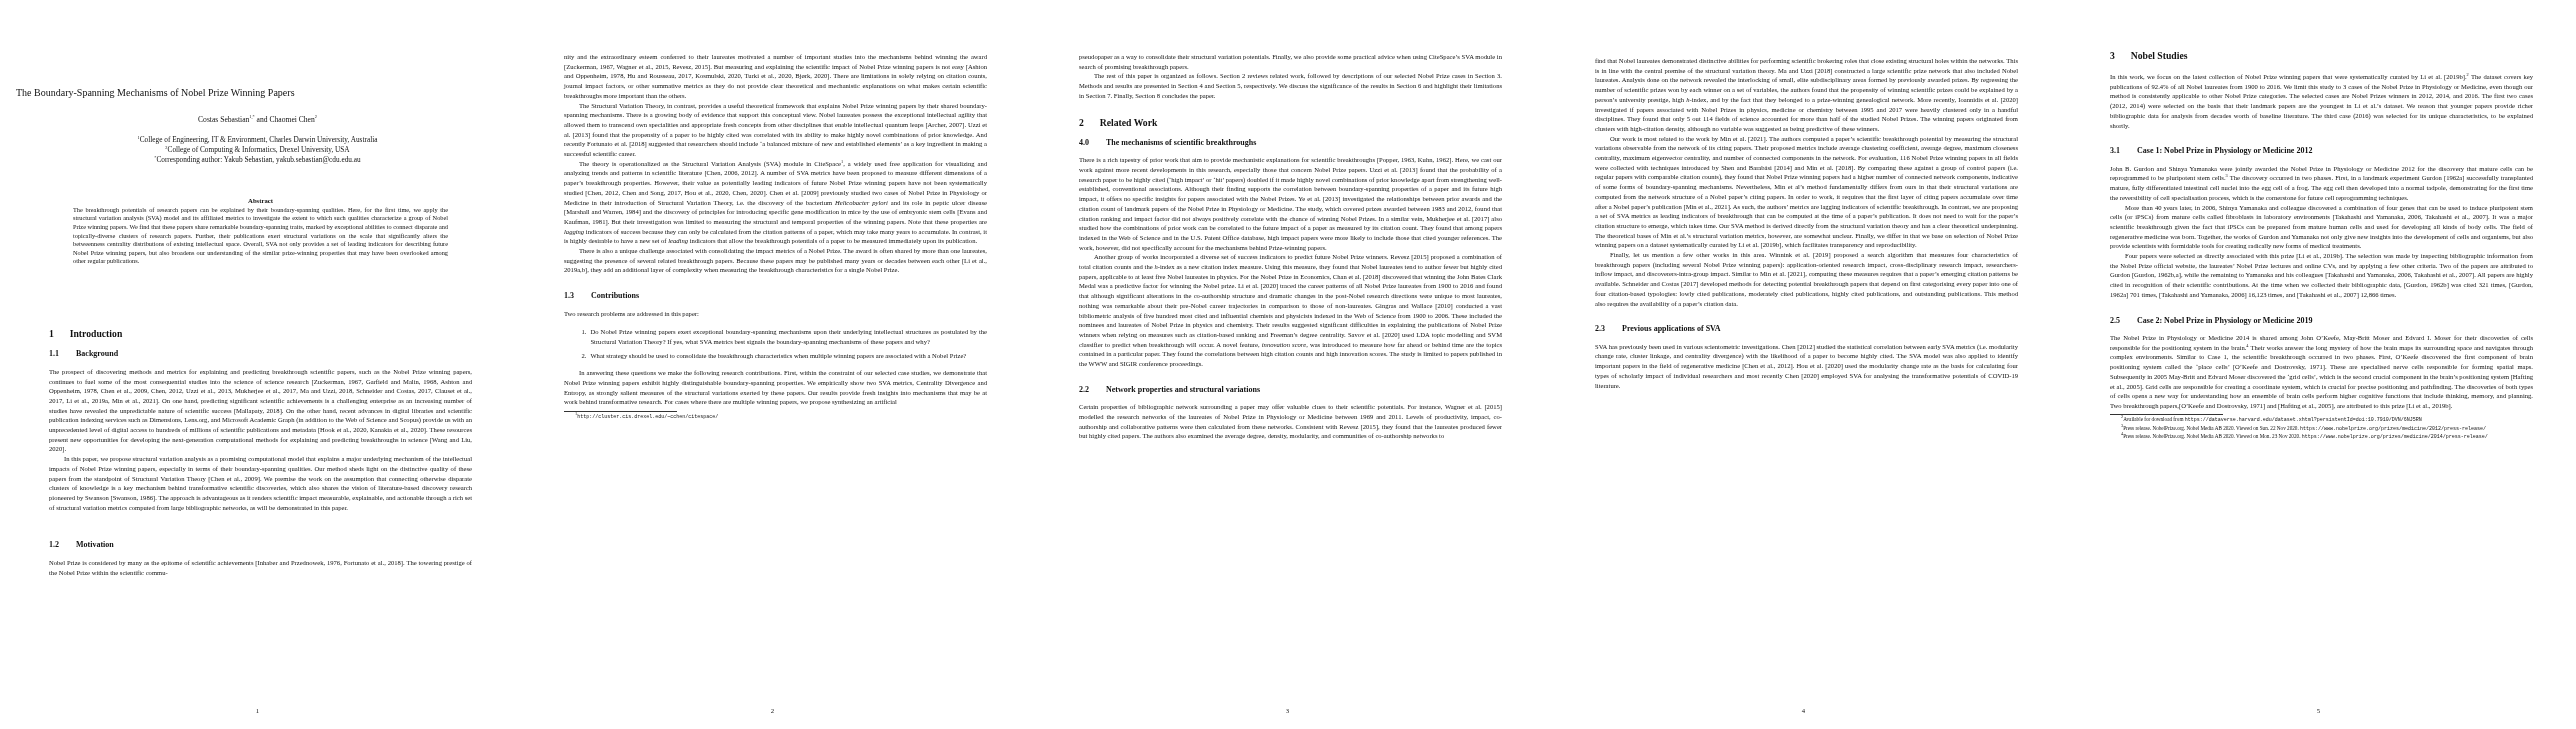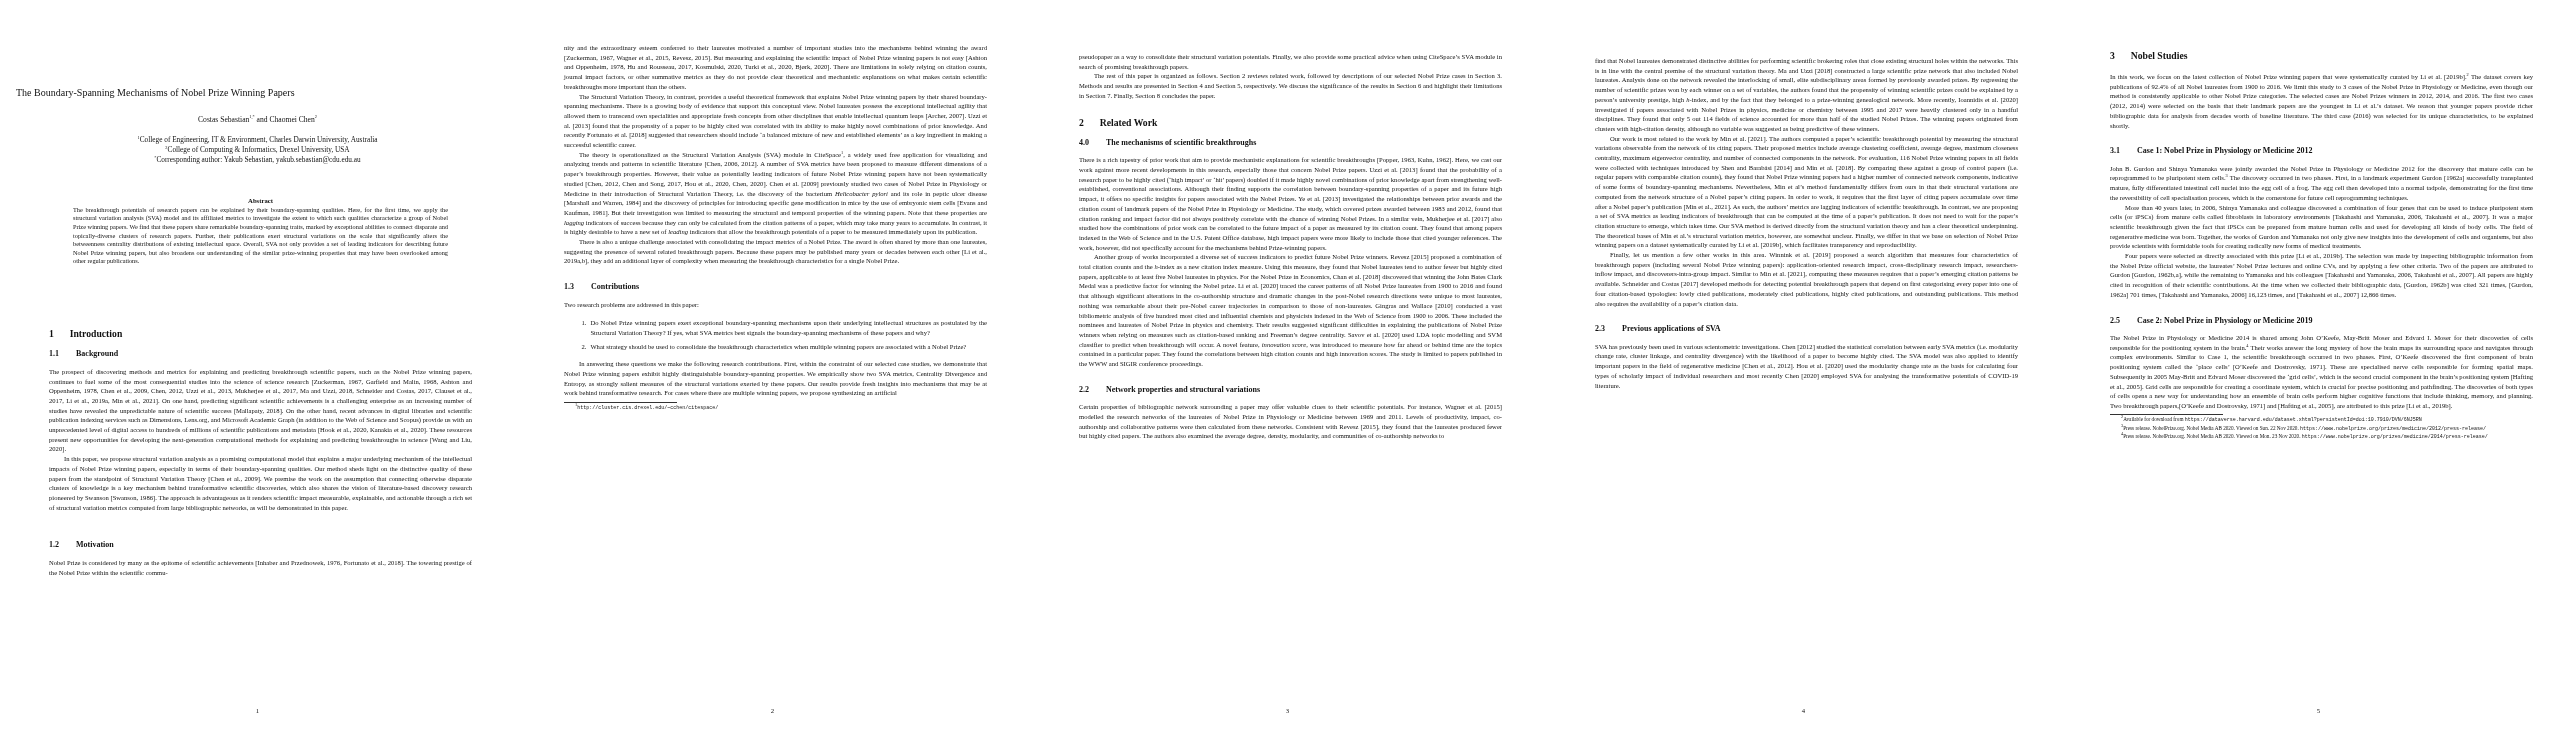--- a/index.html
+++ b/index.html
@@ -56,21 +56,21 @@
     <h3 class="h2" style="margin-top:10.3px;"><span class="num">1.1</span><span>Background</span></h3>
     <p class="p" style="margin-top:8.5px;">The prospect of discovering methods and metrics for explaining and predicting breakthrough scientific papers, such as the Nobel Prize winning papers, continues to fuel some of the most consequential studies into the science of science research [Zuckerman, 1967, Garfield and Malin, 1968, Ashton and Oppenheim, 1978, Chen et al., 2009, Chen, 2012, Uzzi et al., 2013, Mukherjee et al., 2017, Ma and Uzzi, 2018, Schneider and Costas, 2017, Clauset et al., 2017, Li et al., 2019a, Min et al., 2021]. On one hand, predicting significant scientific achievements is a challenging enterprise as an increasing number of studies have revealed the unpredictable nature of scientific success [Mallapaty, 2018]. On the other hand, recent advances in digital libraries and scientific publication indexing services such as Dimensions, Lens.org, and Microsoft Academic Graph (in addition to the Web of Science and Scopus) provide us with an unprecedented level of digital access to hundreds of millions of scientific publications and metadata [Hook et al., 2020, Kanakia et al., 2020]. These resources present new opportunities for developing the next-generation computational methods for explaining and predicting breakthroughs in science [Wang and Liu, 2020].</p>
     <p class="p indent">In this paper, we propose structural variation analysis as a promising computational model that explains a major underlying mechanism of the intellectual impacts of Nobel Prize winning papers, especially in terms of their boundary-spanning qualities. Our method sheds light on the distinctive quality of these papers from the standpoint of Structural Variation Theory [Chen et al., 2009]. We premise the work on the assumption that connecting otherwise disparate clusters of knowledge is a key mechanism behind transformative scientific discoveries, which also shares the vision of literature-based discovery research pioneered by Swanson [Swanson, 1986]. The approach is advantageous as it renders scientific impact measurable, explainable, and actionable through a rich set of structural variation metrics computed from large bibliographic networks, as will be demonstrated in this paper.</p>
     <h3 class="h2" style="margin-top:28px;"><span class="num">1.2</span><span>Motivation</span></h3>
     <p class="p" style="margin-top:8.5px;">Nobel Prize is considered by many as the epitome of scientific achievements [Inhaber and Przednowek, 1976, Fortunato et al., 2018]. The towering prestige of the Nobel Prize within the scientific commu-</p>
   </div>
   <div class="pagenum">1</div>
 </div>
 
 <div class="page" style="left:515px;">
-  <div class="content" style="top:43px;">
+  <div class="content" style="top:52px;">
     <p class="p">nity and the extraordinary esteem conferred to their laureates motivated a number of important studies into the mechanisms behind winning the award [Zuckerman, 1967, Wagner et al., 2015, Revesz, 2015]. But measuring and explaining the scientific impact of Nobel Prize winning papers is not easy [Ashton and Oppenheim, 1978, Hu and Rousseau, 2017, Kosmulski, 2020, Turki et al., 2020, Bjørk, 2020]. There are limitations in solely relying on citation counts, journal impact factors, or other summative metrics as they do not provide clear theoretical and mechanistic explanations on what makes certain scientific breakthroughs more important than the others.</p>
     <p class="p indent">The Structural Variation Theory, in contrast, provides a useful theoretical framework that explains Nobel Prize winning papers by their shared boundary-spanning mechanisms. There is a growing body of evidence that support this conceptual view. Nobel laureates possess the exceptional intellectual agility that allowed them to transcend own specialities and appropriate fresh concepts from other disciplines that enable intellectual quantum leaps [Archer, 2007]. Uzzi et al. [2013] found that the propensity of a paper to be highly cited was correlated with its ability to make highly novel combinations of prior knowledge. And recently Fortunato et al. [2018] suggested that researchers should include ‘a balanced mixture of new and established elements’ as a key ingredient in making a successful scientific career.</p>
     <p class="p indent"><span>The theory is operationalized as the Structural Variation Analysis (SVA) module in CiteSpace</span><sup>1</sup><span>, a widely used free application for visualizing and analyzing trends and patterns in scientific literature [Chen, 2006, 2012]. A number of SVA metrics have been proposed to measure different dimensions of a paper’s breakthrough properties. However, their value as potentially leading indicators of future Nobel Prize winning papers have not been systematically studied [Chen, 2012, Chen and Song, 2017, Hou et al., 2020, Chen, 2020]. Chen et al. [2009] previously studied two cases of Nobel Prize in Physiology or Medicine in their introduction of Structural Variation Theory, i.e. the discovery of the bacterium </span><i>Helicobacter pylori</i><span> and its role in peptic ulcer disease [Marshall and Warren, 1984] and the discovery of principles for introducing specific gene modification in mice by the use of embryonic stem cells [Evans and Kaufman, 1981]. But their investigation was limited to measuring the structural and temporal properties of the winning papers. Note that these properties are </span><i>lagging</i><span> indicators of success because they can only be calculated from the citation patterns of a paper, which may take many years to accumulate. In contrast, it is highly desirable to have a new set of </span><i>leading</i><span> indicators that allow the breakthrough potentials of a paper to be measured immediately upon its publication.</span></p>
     <p class="p indent">There is also a unique challenge associated with consolidating the impact metrics of a Nobel Prize. The award is often shared by more than one laureates, suggesting the presence of several related breakthrough papers. Because these papers may be published many years or decades between each other [Li et al., 2019a,b], they add an additional layer of complexity when measuring the breakthrough characteristics for a single Nobel Prize.</p>
     <h3 class="h2" style="margin-top:16px;"><span class="num">1.3</span><span>Contributions</span></h3>
     <p class="p" style="margin-top:8.5px;">Two research problems are addressed in this paper:</p>
     <ol class="rq" style="margin-top:8.5px;">
       <li style="margin-bottom:4.9px;">Do Nobel Prize winning papers exert exceptional boundary-spanning mechanisms upon their underlying intellectual structures as postulated by the Structural Variation Theory? If yes, what SVA metrics best signals the boundary-spanning mechanisms of these papers and why?</li>
       <li>What strategy should be used to consolidate the breakthrough characteristics when multiple winning papers are associated with a Nobel Prize?</li>
     </ol>

